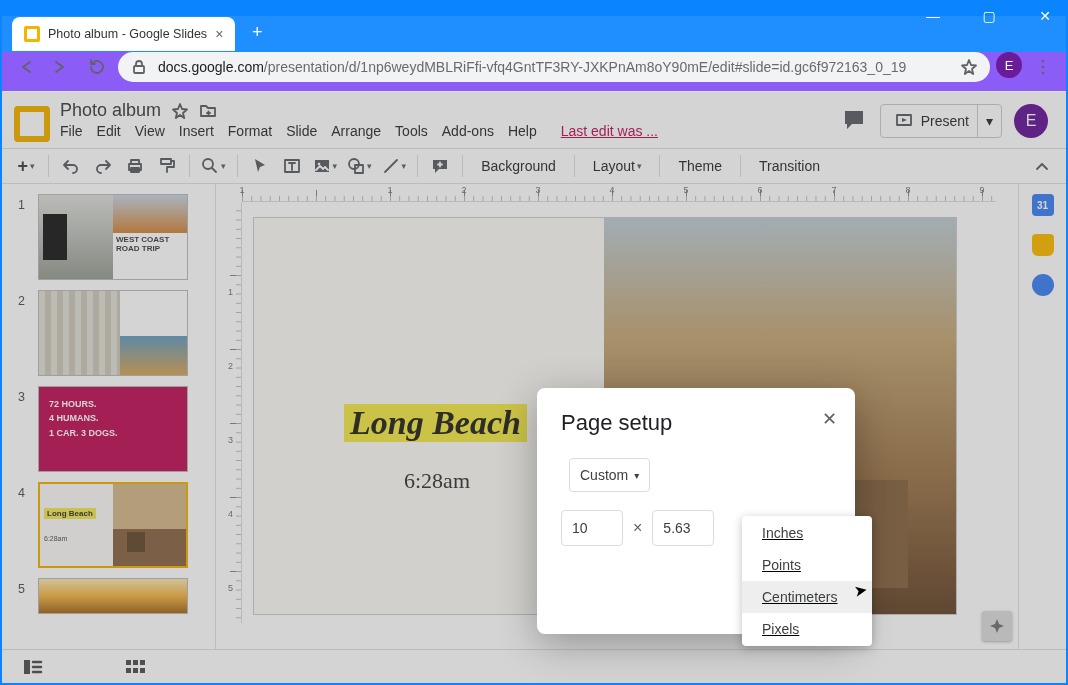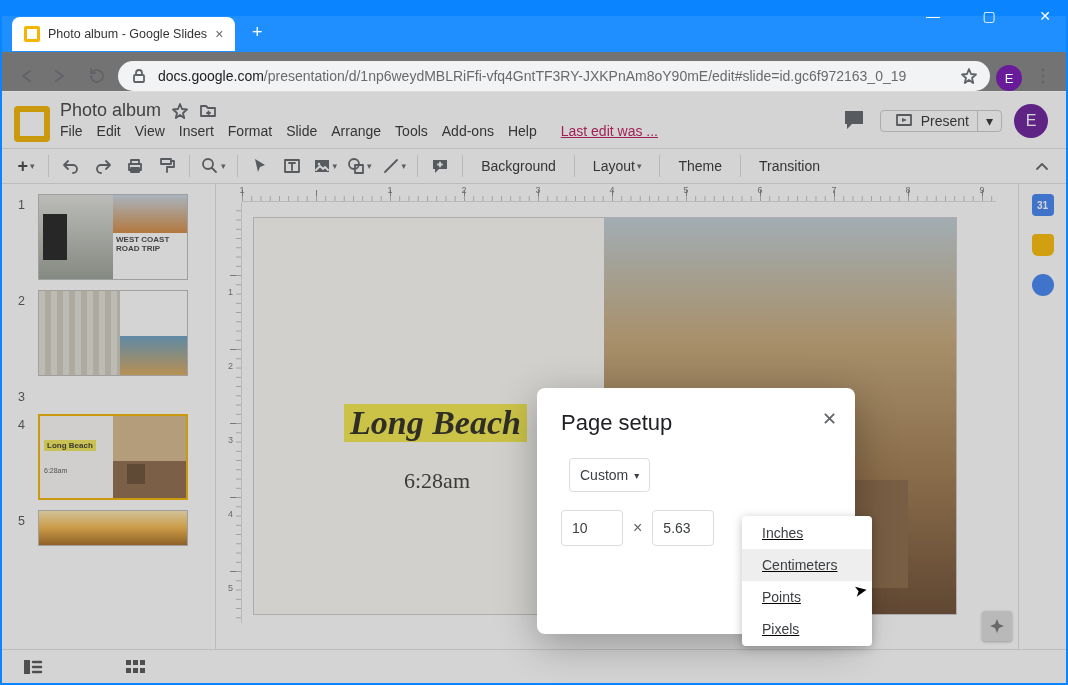--- a/index.html
+++ b/index.html
@@ -13,42 +13,42 @@
 
   
   .tabstrip { height: 36px; background: #1f8fff; display: flex; align-items: center; padding-left: 10px; }
   .tab { height: 34px; background: #fff; border-radius: 8px 8px 0 0; display: flex; align-items: center; padding: 0 12px; gap: 8px; min-width: 210px; font-size: 12.5px; color: #333; }
   .tab .close { margin-left: auto; color: #666; font-size: 14px; }
   .newtab { width: 28px; height: 28px; display: flex; align-items: center; justify-content: center; color: #fff; font-size: 18px; margin-left: 8px; margin-bottom: 3px; }
   .favicon { width: 16px; height: 16px; background: #f4b400; border-radius: 2px; position: relative; display: inline-block; }
   .favicon::after { content: ""; position: absolute; inset: 3px; background: #fff; }
 
   
-  .addrbar { height: 40px; background: #737373; display: flex; align-items: flex-end; padding: 0 8px; gap: 6px; border-bottom: 1px solid #ddd; }
+  .addrbar { height: 40px; background: #8b5cf6; display: flex; align-items: flex-start; padding: 0 8px; gap: 6px; border-bottom: 1px solid #ddd; }
   .addrbtn { width: 30px; height: 30px; display: flex; align-items: center; justify-content: center; color: #5f6368; border-radius: 50%; font-size: 17px; }
   .addrbtn.disabled { color: #bbb; }
   .omnibox { flex: 1; height: 30px; background: #f1f3f4; border-radius: 15px; display: flex; align-items: center; padding: 0 12px; gap: 10px; color: #5f6368; font-size: 14px; }
   .omnibox .url { color: #202124; flex: 1; white-space: nowrap; overflow: hidden; }
   .omnibox .url .dim { color: #6a6a6a; }
   .avatar-small { width: 26px; height: 26px; border-radius: 50%; background: #6a1b9a; color: #fff; display: flex; align-items: center; justify-content: center; font-size: 13px; }
 
   
   .app { flex: 1; background: #fff; display: flex; flex-direction: column; position: relative; overflow: hidden; }
 
   
   .docbar { display: flex; align-items: flex-start; padding: 8px 12px 0 12px; gap: 10px; }
   .appicon { width: 36px; height: 36px; background: #f4b400; border-radius: 4px; position: relative; margin-top: 6px; }
   .appicon::after { content: ""; position: absolute; left: 6px; top: 6px; right: 6px; bottom: 6px; background: #fff; }
   .doccol { display: flex; flex-direction: column; gap: 2px; }
   .docname-row { display: flex; align-items: center; gap: 10px; color: #444; }
   .docname { font-size: 18px; color: #444; }
   .menurow { display: flex; gap: 14px; font-size: 14px; color: #333; justify-content: space-between; }
   .menurow .last-edit { margin-left: 10px; color: #be185d; text-decoration: underline; }
   .docbar-right { margin-left: auto; display: flex; align-items: center; gap: 12px; margin-top: 4px; padding-right: 6px; }
-  .btn { height: 22px; border: 1px solid #ccc; border-radius: 4px; background: #fff; padding: 0 14px; display: flex; align-items: center; gap: 8px; font-size: 14px; color: #333; }
+  .btn { height: 34px; border: 1px solid #ccc; border-radius: 4px; background: #fff; padding: 0 14px; display: flex; align-items: center; gap: 8px; font-size: 14px; color: #333; }
   .btn.split { padding-right: 0; }
   .btn.split .caret { border-left: 1px solid #ccc; padding: 0 8px; height: 100%; display: flex; align-items: center; }
   .sharebtn { background: #fbbc04; border: 1px solid #fbbc04; color: #202124; font-weight: 500; }
   .avatar-big { width: 34px; height: 34px; border-radius: 50%; background: #6a1b9a; color: #fff; display: flex; align-items: center; justify-content: center; font-size: 16px; }
 
   
   .toolbar { height: 36px; border-top: 1px solid #e0e0e0; border-bottom: 1px solid #e0e0e0; display: flex; align-items: center; padding: 0 10px; gap: 4px; font-size: 14px; color: #444; margin-top: 6px; }
   .tool { height: 28px; min-width: 28px; display: flex; align-items: center; justify-content: center; border-radius: 3px; padding: 0 3px; }
   .tool .tiny-caret { font-size: 9px; margin-left: 2px; color: #666; }
   .sep { width: 1px; height: 22px; background: #ddd; margin: 0 4px; }
@@ -349,20 +349,21 @@
           <div class="thumb t2">
               <div class="bw"></div>
               <div class="col">
                 <div class="txt"></div>
                 <div class="sun"></div>
               </div>
             </div>
         </div>
         <div class="trow">
           <div class="num">3</div>
+          <div class="thumb t3"><span>72 HOURS.</span><br><span>4 HUMANS.</span><br><span>1 CAR. 3 DOGS.</span></div>
         </div>
         <div class="trow active">
           <div class="num">4</div>
           <div class="thumb t4">
               <div class="l">
                 <span class="lb">Long Beach</span>
                 <span class="tm">6:28am</span>
               </div>
               <div class="r"></div>
             </div>
@@ -442,20 +443,20 @@
         <span class="x">×</span>
         <input class="diminput" value="5.63" style="">
       </div>
       <div class="actions">
         <div class="btnflat">Cancel</div>
       </div>
     </div>
 
     <div class="dropdown">
       <div class="dd-item">Inches</div>
+      <div class="dd-item">Points</div>
       <div class="dd-item hover">Centimeters</div>
-      <div class="dd-item">Points</div>
       <div class="dd-item">Pixels</div>
     </div>
     <div class="cursor">➤</div>
 
   </div>
 </div>
 
 </body></html>

